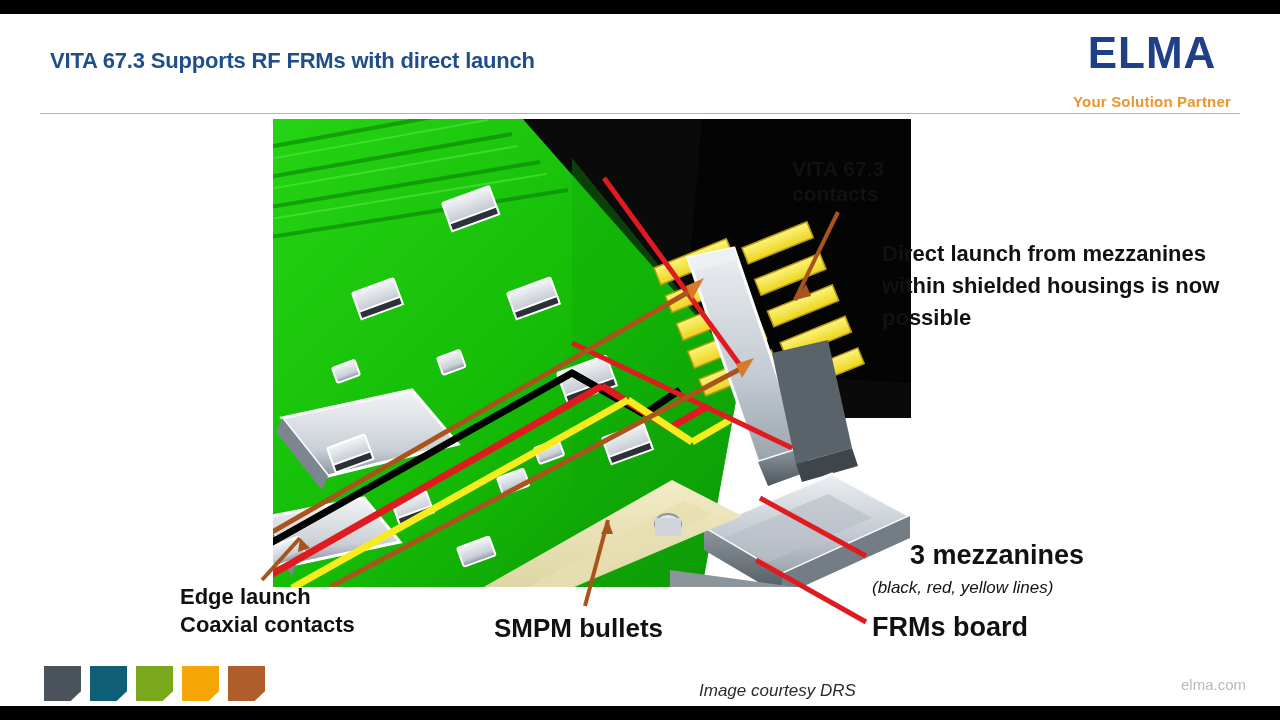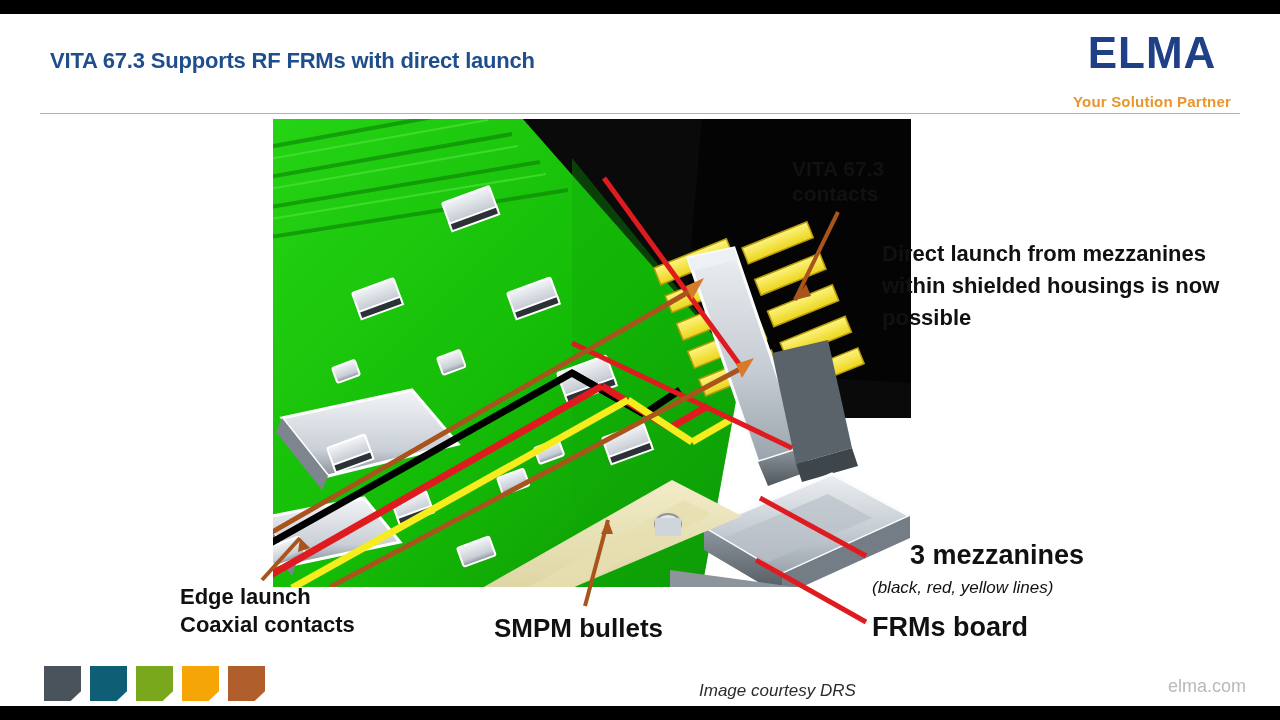--- a/index.html
+++ b/index.html
@@ -170,21 +170,21 @@
     left: 699px;
     top: 681px;
     font-size: 17px;
     font-style: italic;
     color: #2b2b2b;
   }
   .site {
     position: absolute;
     right: 34px;
     top: 676px;
-    font-size: 18px;
+    font-size: 15px;
     color: #b9b9b9;
   }
 </style>
 </head>
 <body>
 
 <div id="slide">
 
   <div class="bar-top"></div>
 

